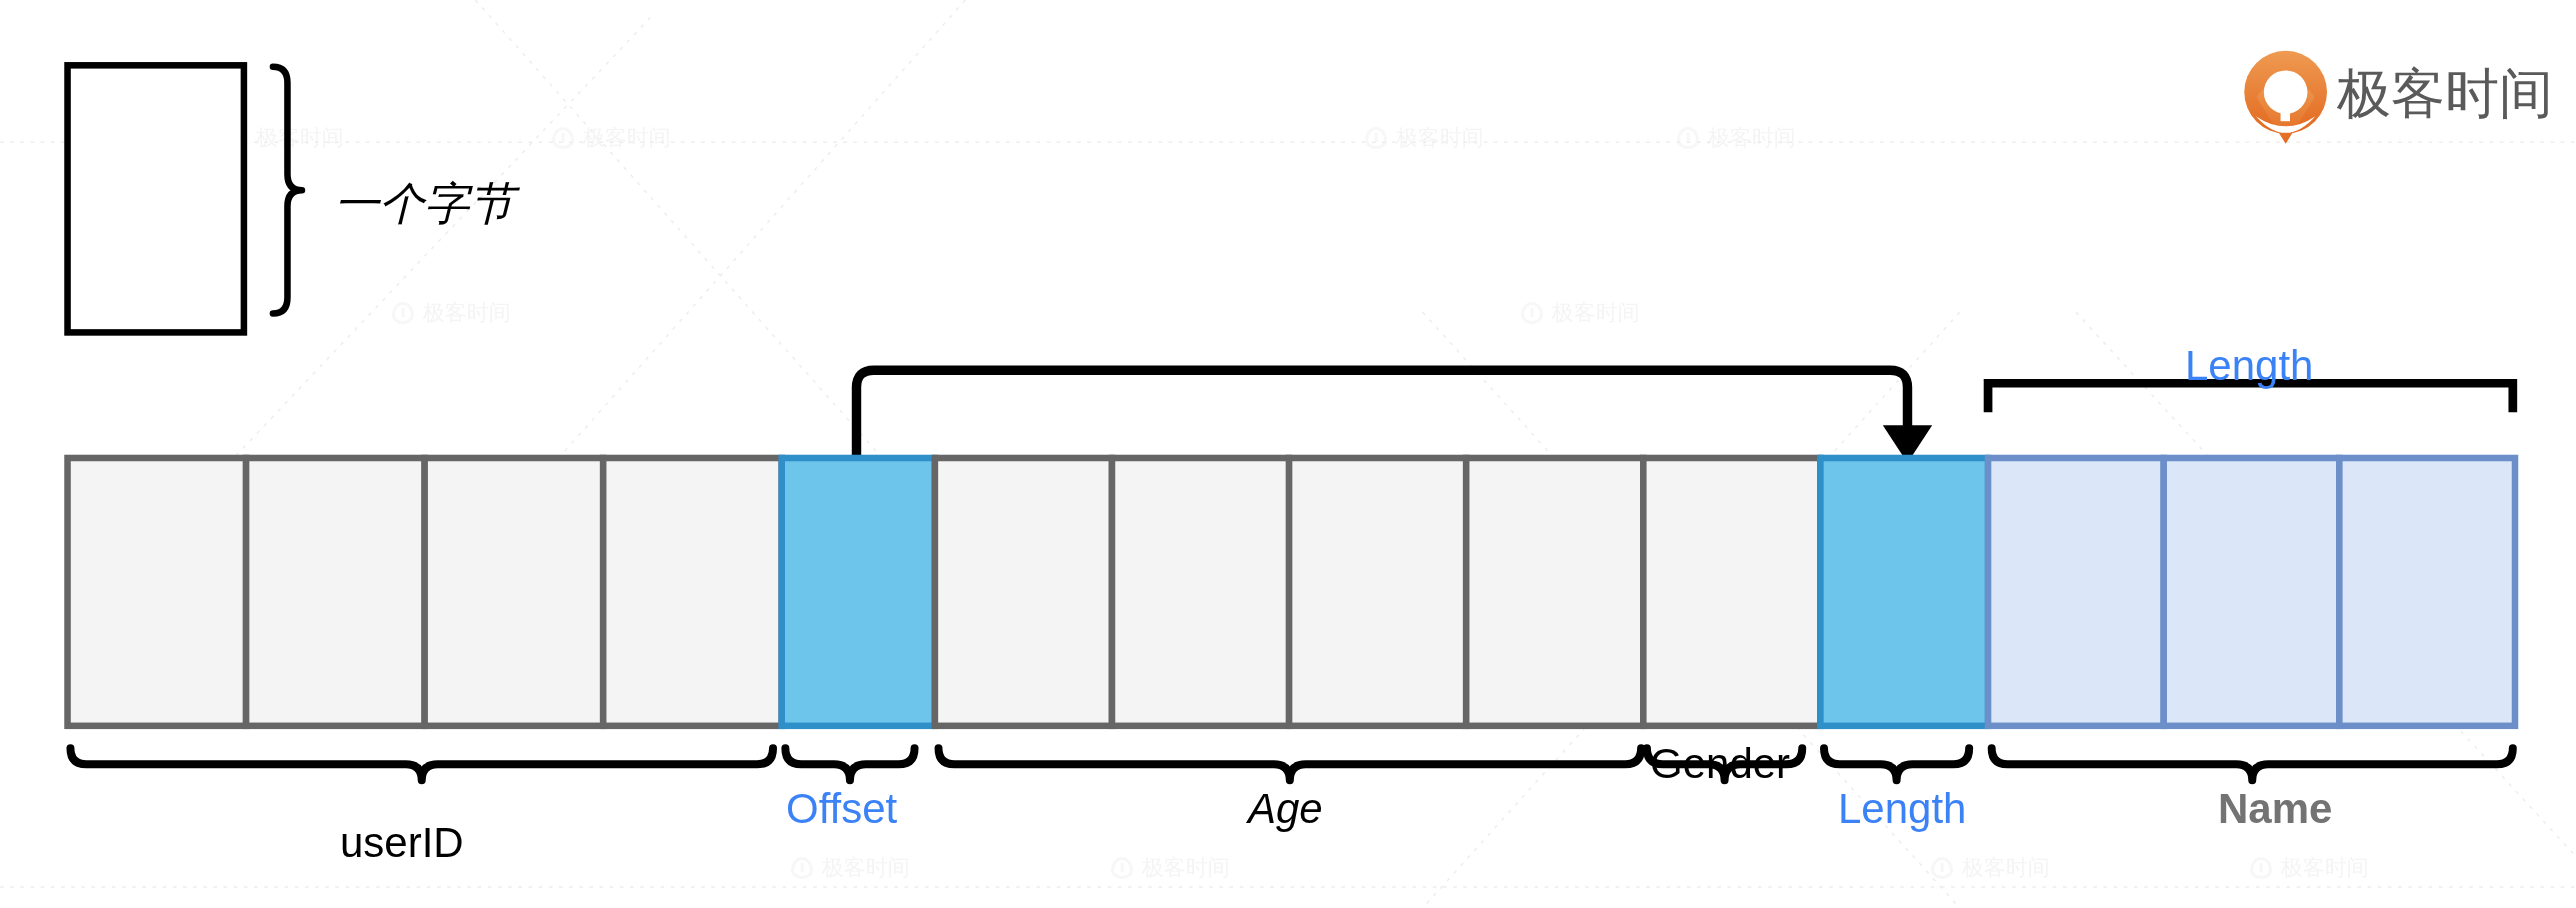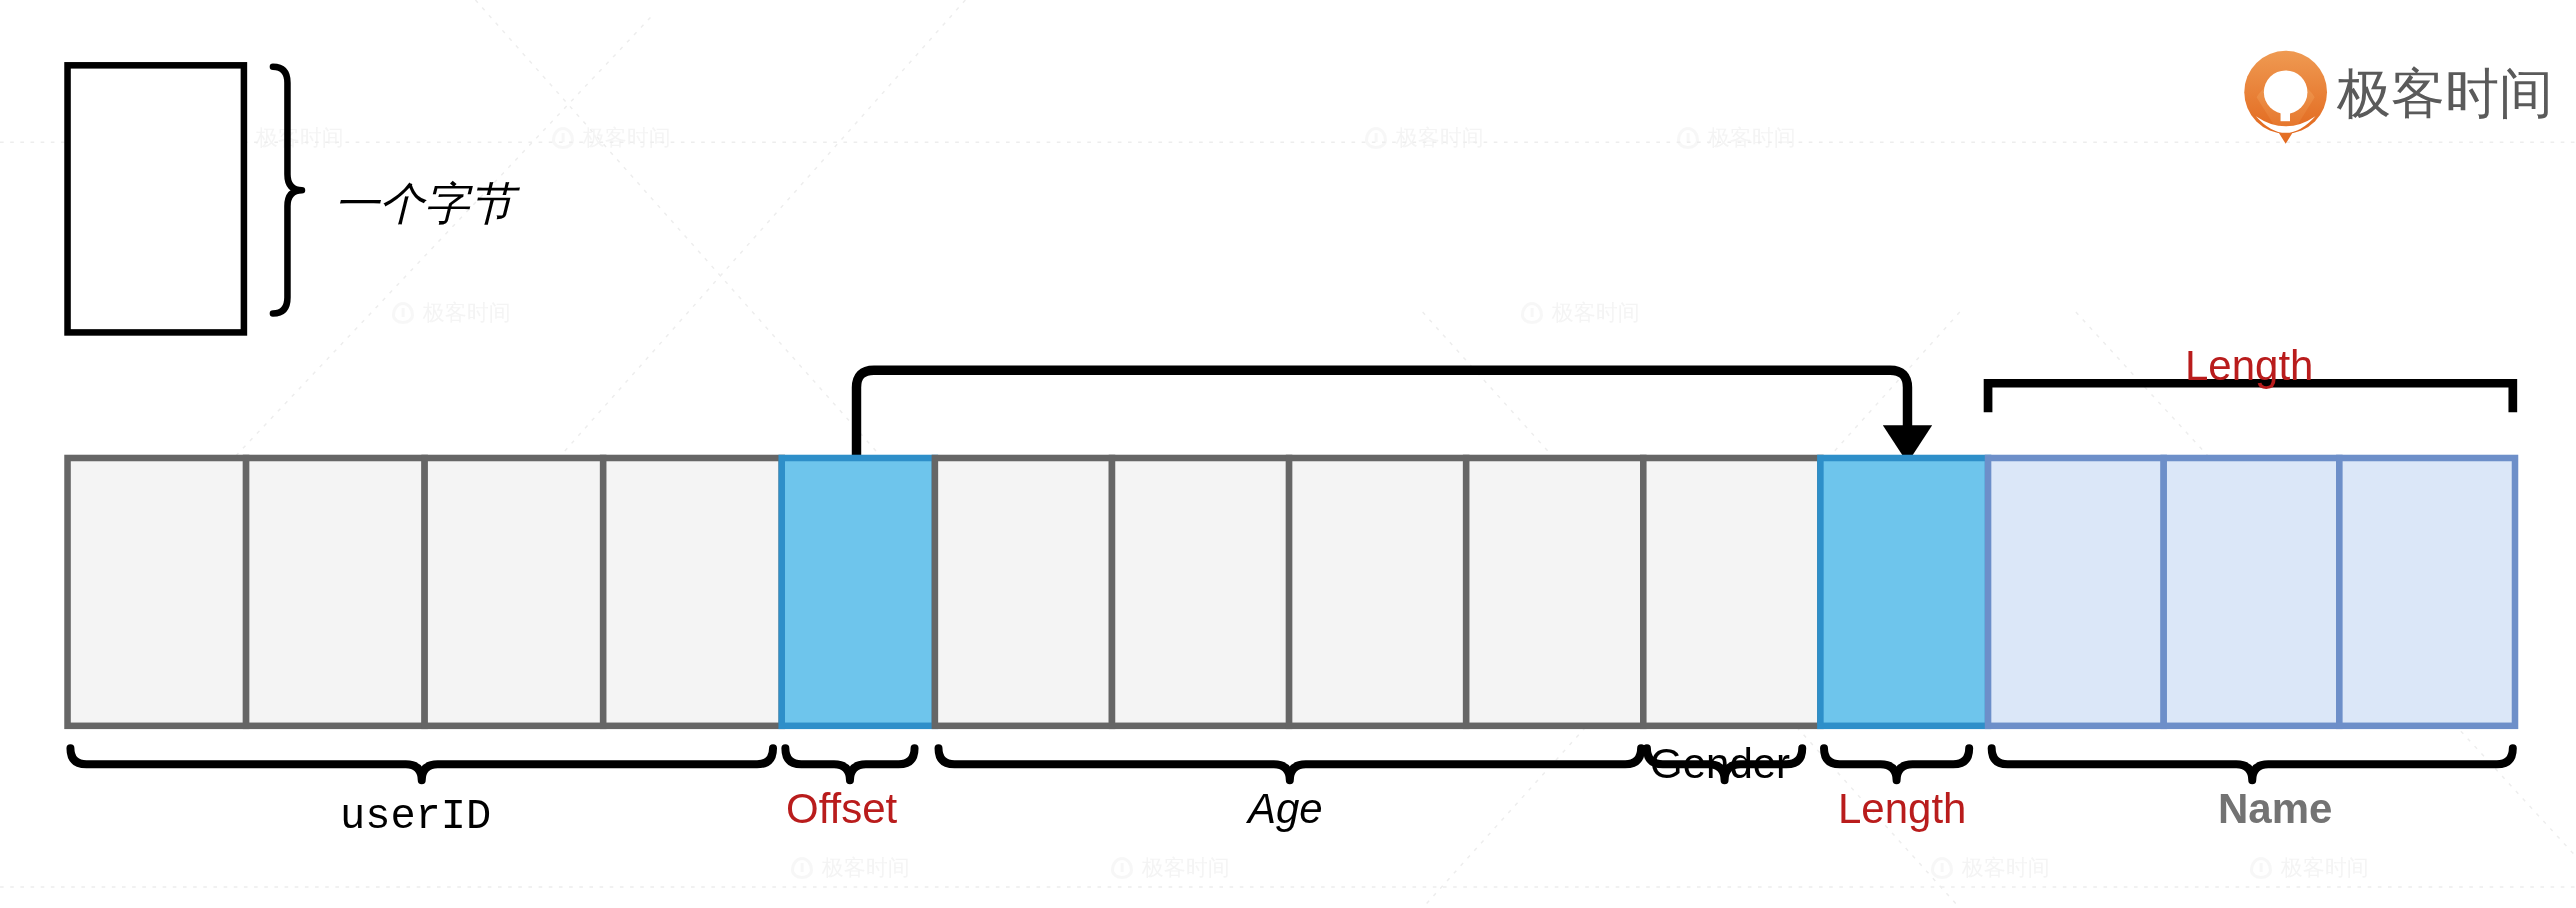--- a/index.html
+++ b/index.html
@@ -21,21 +21,21 @@
     width:22px;height:22px;border-radius:50% 50% 50% 50%/60% 60% 40% 40%;
     border:3.6px solid #cfcfcf;box-sizing:border-box;position:relative;
   }
   .wm .wm-mark::after{
     content:"";position:absolute;left:50%;top:20%;width:2.9px;height:55%;
     background:#cfcfcf;transform:translateX(-50%);
   }
   svg#art{position:absolute;left:0;top:0;width:2576px;height:908px;}
   .lbl{position:absolute;white-space:nowrap;line-height:1;}
   .lbl-black{color:#000;}
-  .lbl-blue{color:#b91c1c;}
+  .lbl-blue{color:#3b82f6;}
   .lbl-blue-bold{color:#737373;font-weight:bold;margin-left:28px;}
 </style>
 </head>
 <body>
 
 <div id="stage">
 
   <div class="wm-layer">
     <div class="wm" style="left:225px;top:123px;">
         <span class="wm-mark"></span>
@@ -161,21 +161,21 @@
       <circle cx="3149" cy="127" r="30" fill="#ffffff"></circle>
       <rect x="3142" y="105" width="13" height="62" fill="#ffffff"></rect>
       <path d="M3108 160 q41 28 82 0 q-41 46 -82 0 z" fill="#ffffff"></path>
     </g>
   </svg>
 
   <div class="lbl lbl-black" style="left:334px;top:181px;font-size:45px;font-style:italic;">一个字节</div>
 
   <div class="lbl lbl-blue" style="left:2185px;top:345px;font-size:42px;">Length</div>
 
-  <div class="lbl lbl-black" style="left:340px;top:796px;font-size:42px;font-family:Liberation Mono, monospace;">userID</div>
+  <div class="lbl lbl-black" style="left:340px;top:822px;font-size:42px;">userID</div>
   <div class="lbl lbl-blue" style="left:786px;top:788px;font-size:42px;">Offset</div>
   <div class="lbl lbl-black" style="left:1248px;top:788px;font-size:42px;font-style:italic;">Age</div>
   <div class="lbl lbl-black" style="left:1650px;top:743px;font-size:42px;">Gender</div>
   <div class="lbl lbl-blue" style="left:1838px;top:788px;font-size:42px;">Length</div>
   <div class="lbl lbl-blue-bold" style="left:2190px;top:788px;font-size:42px;">Name</div>
 
   <div class="lbl" style="left:2337px;top:67px;font-size:54px;color:#5a5a5a;font-family:'DejaVu Sans',sans-serif;">极客时间</div>
 
 </div>
 

